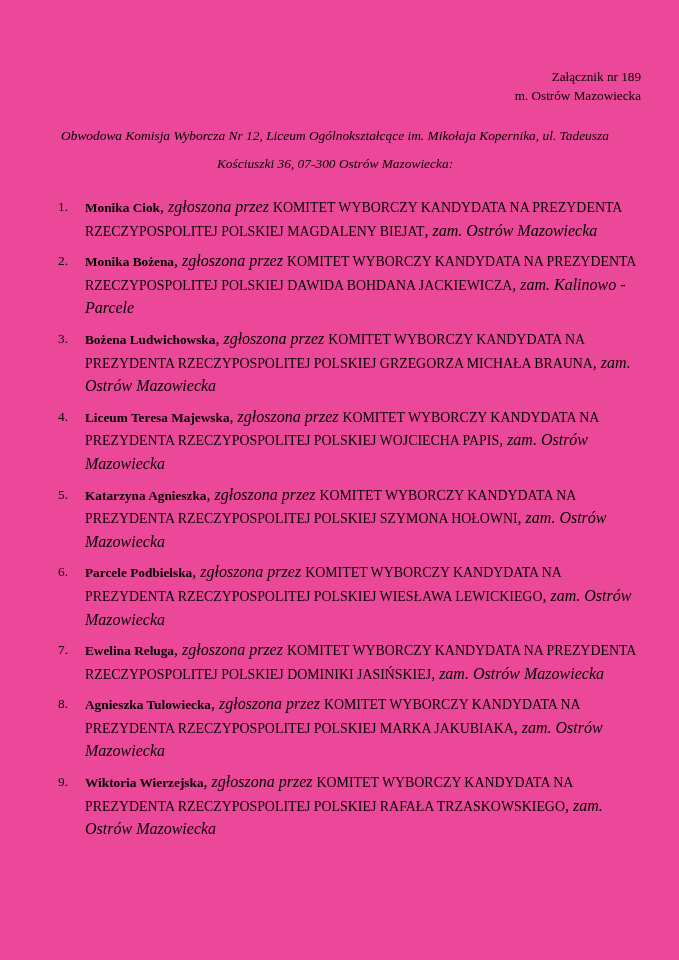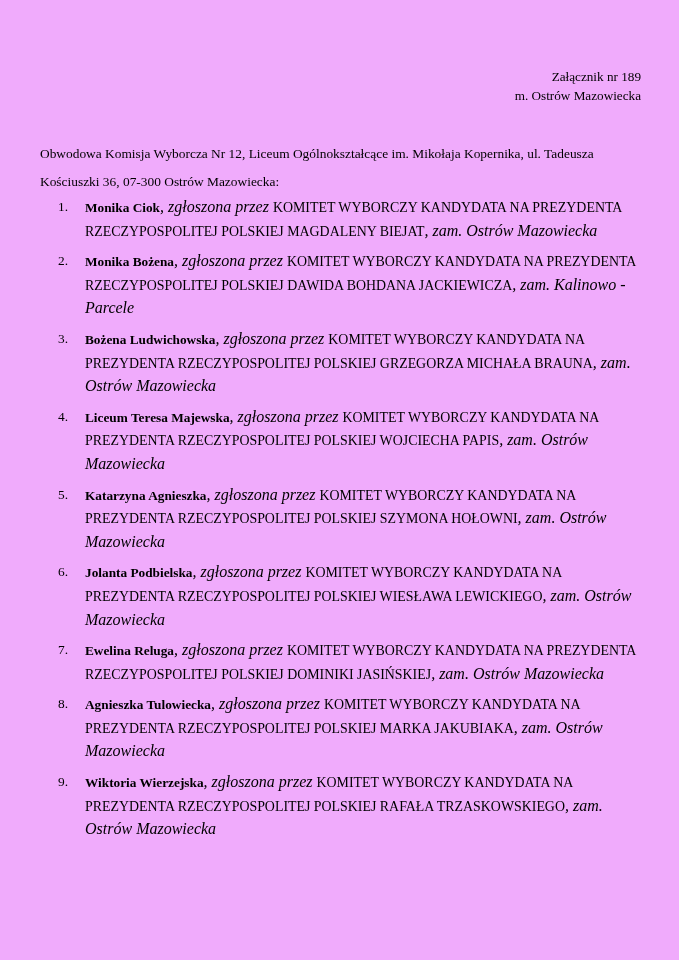--- a/index.html
+++ b/index.html
@@ -4,47 +4,48 @@
 <style>
   html, body {
     margin: 0;
     padding: 0;
     background: #ffffff;
   }
   .page {
     position: relative;
     width: 679px;
     height: 960px;
-    background: #f0abfc;
+    background: #ec4899;
     overflow: hidden;
     font-family: "Liberation Serif", "DejaVu Serif", serif;
     color: #000000;
     -webkit-font-smoothing: antialiased;
   }
 
   
   .doc-header {
     position: absolute;
     top: 68px;
     right: 38px;
     text-align: right;
     font-size: 13.2px;
     line-height: 18.5px;
   }
   .doc-header div { white-space: nowrap; }
 
   
   .intro {
     position: absolute;
-    top: 140px;
+    top: 122px;
     left: 40px;
     width: 590px;
     font-size: 13.4px;
     line-height: 28px;
-    text-align: left;
+    text-align: center;
+    font-style: italic;
   }
 
   
   .list {
     position: absolute;
     top: 196px;
     left: 40px;
     width: 600px;
   }
   .item {
@@ -86,19 +87,19 @@
   </div>
 
   <div class="intro">Obwodowa Komisja Wyborcza Nr 12, Liceum Ogólnokształcące im. Mikołaja Kopernika, ul. Tadeusza Kościuszki 36, 07-300 Ostrów Mazowiecka:</div>
 
   <div class="list" id="member-list">
       <div class="item"><span class="item-num">1.</span><span class="nm">Monika Ciok</span><span class="lc">, zgłoszona przez </span><span class="uc">KOMITET WYBORCZY KANDYDATA NA PREZYDENTA RZECZYPOSPOLITEJ POLSKIEJ MAGDALENY BIEJAT</span><span class="lc">, zam. Ostrów Mazowiecka</span></div>
       <div class="item"><span class="item-num">2.</span><span class="nm">Monika Bożena</span><span class="lc">, zgłoszona przez </span><span class="uc">KOMITET WYBORCZY KANDYDATA NA PREZYDENTA RZECZYPOSPOLITEJ POLSKIEJ DAWIDA BOHDANA JACKIEWICZA</span><span class="lc">, zam. Kalinowo - Parcele</span></div>
       <div class="item"><span class="item-num">3.</span><span class="nm">Bożena Ludwichowska</span><span class="lc">, zgłoszona przez </span><span class="uc">KOMITET WYBORCZY KANDYDATA NA PREZYDENTA RZECZYPOSPOLITEJ POLSKIEJ GRZEGORZA MICHAŁA BRAUNA</span><span class="lc">, zam. Ostrów Mazowiecka</span></div>
       <div class="item"><span class="item-num">4.</span><span class="nm">Liceum Teresa Majewska</span><span class="lc">, zgłoszona przez </span><span class="uc">KOMITET WYBORCZY KANDYDATA NA PREZYDENTA RZECZYPOSPOLITEJ POLSKIEJ WOJCIECHA PAPIS</span><span class="lc">, zam. Ostrów Mazowiecka</span></div>
       <div class="item"><span class="item-num">5.</span><span class="nm">Katarzyna Agnieszka</span><span class="lc">, zgłoszona przez </span><span class="uc">KOMITET WYBORCZY KANDYDATA NA PREZYDENTA RZECZYPOSPOLITEJ POLSKIEJ SZYMONA HOŁOWNI</span><span class="lc">, zam. Ostrów Mazowiecka</span></div>
-      <div class="item"><span class="item-num">6.</span><span class="nm">Jolanta Podbielska</span><span class="lc">, zgłoszona przez </span><span class="uc">KOMITET WYBORCZY KANDYDATA NA PREZYDENTA RZECZYPOSPOLITEJ POLSKIEJ WIESŁAWA LEWICKIEGO</span><span class="lc">, zam. Ostrów Mazowiecka</span></div>
+      <div class="item"><span class="item-num">6.</span><span class="nm">Parcele Podbielska</span><span class="lc">, zgłoszona przez </span><span class="uc">KOMITET WYBORCZY KANDYDATA NA PREZYDENTA RZECZYPOSPOLITEJ POLSKIEJ WIESŁAWA LEWICKIEGO</span><span class="lc">, zam. Ostrów Mazowiecka</span></div>
       <div class="item"><span class="item-num">7.</span><span class="nm">Ewelina Reluga</span><span class="lc">, zgłoszona przez </span><span class="uc">KOMITET WYBORCZY KANDYDATA NA PREZYDENTA RZECZYPOSPOLITEJ POLSKIEJ DOMINIKI JASIŃSKIEJ</span><span class="lc">, zam. Ostrów Mazowiecka</span></div>
       <div class="item"><span class="item-num">8.</span><span class="nm">Agnieszka Tulowiecka</span><span class="lc">, zgłoszona przez </span><span class="uc">KOMITET WYBORCZY KANDYDATA NA PREZYDENTA RZECZYPOSPOLITEJ POLSKIEJ MARKA JAKUBIAKA</span><span class="lc">, zam. Ostrów Mazowiecka</span></div>
       <div class="item"><span class="item-num">9.</span><span class="nm">Wiktoria Wierzejska</span><span class="lc">, zgłoszona przez </span><span class="uc">KOMITET WYBORCZY KANDYDATA NA PREZYDENTA RZECZYPOSPOLITEJ POLSKIEJ RAFAŁA TRZASKOWSKIEGO</span><span class="lc">, zam. Ostrów Mazowiecka</span></div>
     </div>
 
 </div>
 
 </body></html>

